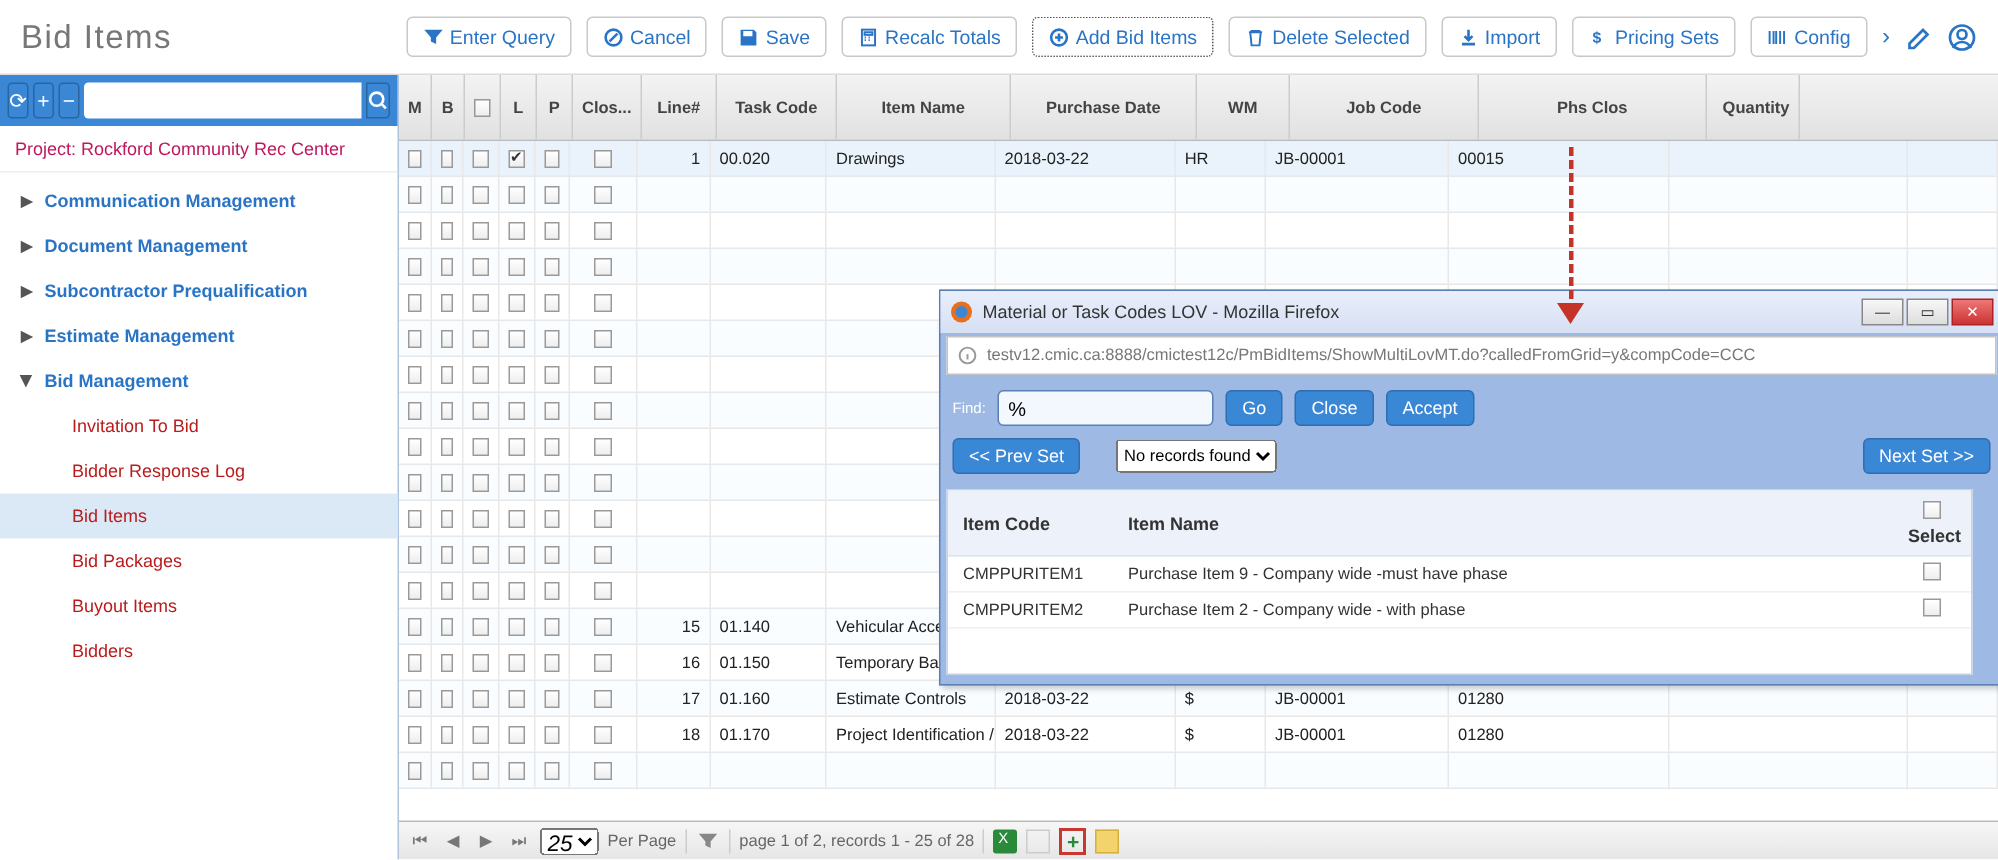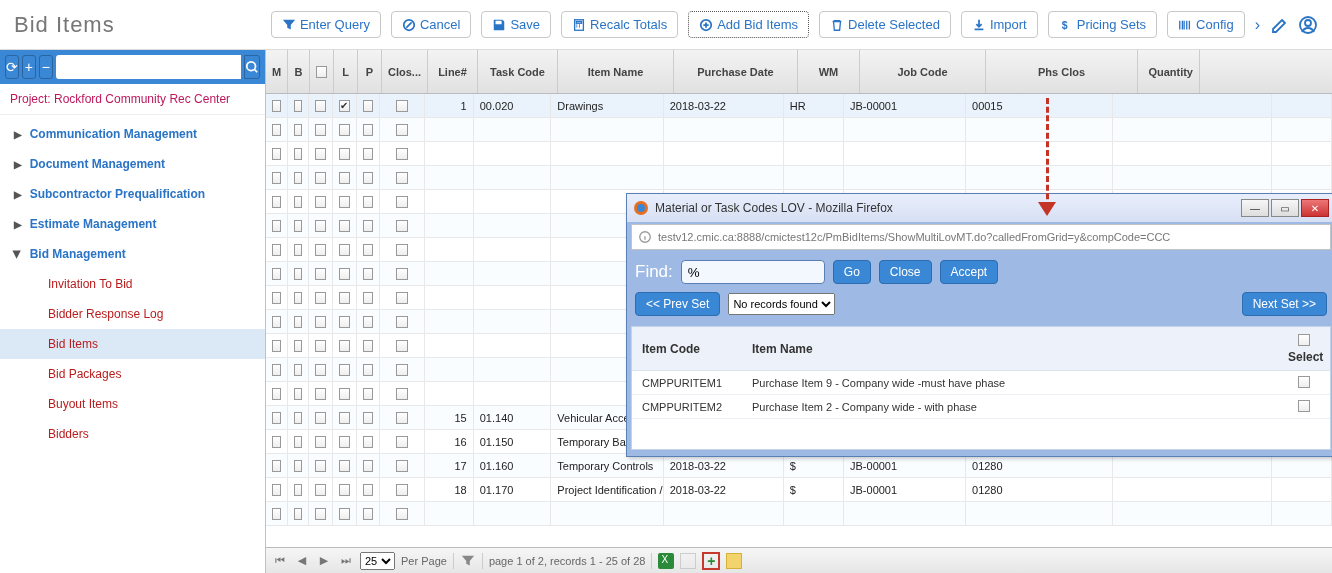--- a/index.html
+++ b/index.html
@@ -47,43 +47,43 @@
 
 
 .c-m { width: 22px; } .c-b { width: 22px; } .c-hchk { width: 24px; } .c-l { width: 24px; } .c-p { width: 24px; }
 .c-close { width: 46px; } .c-line { width: 50px; } .c-task { width: 80px; } .c-item { width: 116px; }
 .c-pdate { width: 124px; } .c-wm { width: 62px; } .c-job { width: 126px; } .c-phs { width: 152px; }
 .c-cat { width: 164px; } .c-qty { width: 62px; }
 
 
 .footer { height: 26px; background: linear-gradient(#f6f6f6,#e6e6e6); border-top: 1px solid #bbb; display: flex; align-items: center; padding: 0 6px; gap: 6px; font-size: 11px; color: #666; }
 .footer .navbtn { width: 16px; height: 16px; display: inline-flex; align-items: center; justify-content: center; cursor: pointer; color: #777; font-size: 11px; }
-.footer select { font-size: 11px; height: 18px; }
+.footer select { font-size: 15px; height: 18px; font-style: italic; }
 .footer .sep { width: 1px; height: 16px; background: #ccc; }
 .footer .xl { width: 16px; height: 16px; background: #2a8a3a; border-radius: 2px; position: relative; }
 .footer .xl::after { content: "X"; color: #fff; font-size: 10px; position: absolute; left: 3px; top: 1px; }
 .footer .mini-icon { width: 16px; height: 16px; border: 1px solid #ccc; display: inline-block; }
 .footer .mini-add { width: 18px; height: 18px; border: 2px solid #c5392f; display: inline-flex; align-items: center; justify-content: center; color: #2a8a3a; font-weight: bold; font-size: 14px; }
 
 
 .lov { position: absolute; left: 360px; top: 143px; width: 710px; background: #9db9e4; border: 1px solid #5a7fb5; box-shadow: 2px 2px 4px rgba(0,0,0,0.2); }
 .lov-titlebar { height: 28px; background: linear-gradient(#e9eefb,#d6e0f3); display: flex; align-items: center; padding: 0 6px; font-size: 12px; color: #333; }
 .lov-titlebar .ff-icon { width: 16px; height: 16px; margin-right: 6px; }
 .lov-titlebar .spacer { flex: 1; }
 .lov-winbtn { width: 28px; height: 18px; border: 1px solid #888; background: linear-gradient(#f7f7f7,#ddd); margin-left: 2px; display: inline-flex; align-items: center; justify-content: center; font-size: 10px; cursor: pointer; }
 .lov-winbtn.close { background: linear-gradient(#e77,#c33); color: #fff; border-color: #a22; }
 .lov-url { height: 26px; background: #fff; border: 1px solid #c3c3c3; margin: 2px 4px; display: flex; align-items: center; padding: 0 6px; font-size: 11px; color: #777; gap: 6px; }
 .lov-controls { padding: 8px; display: flex; flex-direction: column; gap: 8px; }
 .lov-row1 { display: flex; align-items: center; gap: 8px; }
-.lov-row1 .find-label { color: #fff; font-size: 17px; }
+.lov-row1 .find-label { color: #fff; font-size: 10px; }
 .lov-row1 input { width: 144px; height: 24px; border: 1px solid #5a7fb5; border-radius: 4px; padding: 0 6px; background: #f3f7fe; }
 .lov-btn { background: #3a87d6; color: #fff; border: 1px solid #2d6db0; border-radius: 4px; padding: 4px 10px; font-size: 12px; cursor: pointer; }
-.lov-row2 { display: flex; align-items: center; gap: 8px; }
+.lov-row2 { display: flex; align-items: center; gap: 24px; }
 .lov-row2 select { height: 22px; font-size: 11px; }
-.lov-table-wrap { background: #fff; margin: 2px 4px 6px 4px; border: 1px solid #c5d3e9; }
+.lov-table-wrap { background: #fff; margin: 2px 20px 6px 4px; border: 1px solid #c5d3e9; }
 .lov-th-row { display: flex; background: #edf2fa; border-bottom: 1px solid #dbe3f1; height: 44px; align-items: center; }
 .lov-th { padding: 0 10px; font-size: 12px; font-weight: bold; color: #333; }
 .lov-tr { display: flex; height: 24px; align-items: center; border-bottom: 1px solid #eef0f5; }
 .lov-td { padding: 0 10px; font-size: 11px; color: #333; }
 .lc-code { width: 110px; } .lc-name { flex: 1; } .lc-sel { width: 52px; text-align: center; }
 .lc-sel .chk { margin: 0 auto; }
 
 
 .arrow { position: absolute; left: 780px; top: 48px; width: 2px; height: 110px; border-left: 3px dashed #c33427; z-index: 5; }
 .arrowhead { position: absolute; left: 772px; top: 152px; width: 0; height: 0; border-left: 9px solid transparent; border-right: 9px solid transparent; border-top: 14px solid #c33427; z-index: 5; }
@@ -685,21 +685,21 @@
             <span class="chk"></span>
           </div>
           <div class="gc c-p center">
             <span class="chk"></span>
           </div>
           <div class="gc c-close center">
             <span class="chk"></span>
           </div>
           <div class="gc c-line" style="justify-content:flex-end">17</div>
           <div class="gc c-task">01.160</div>
-          <div class="gc c-item">Temporary Controls</div>
+          <div class="gc c-item">Estimate Controls</div>
           <div class="gc c-pdate">2018-03-22</div>
           <div class="gc c-wm">$</div>
           <div class="gc c-job">JB-00001</div>
           <div class="gc c-phs">01280</div>
           <div class="gc c-cat"></div>
           <div class="gc c-qty"></div>
         </div>
         <div class="grid-row">
           <div class="gc c-m center">
             <span class="chk"></span>

